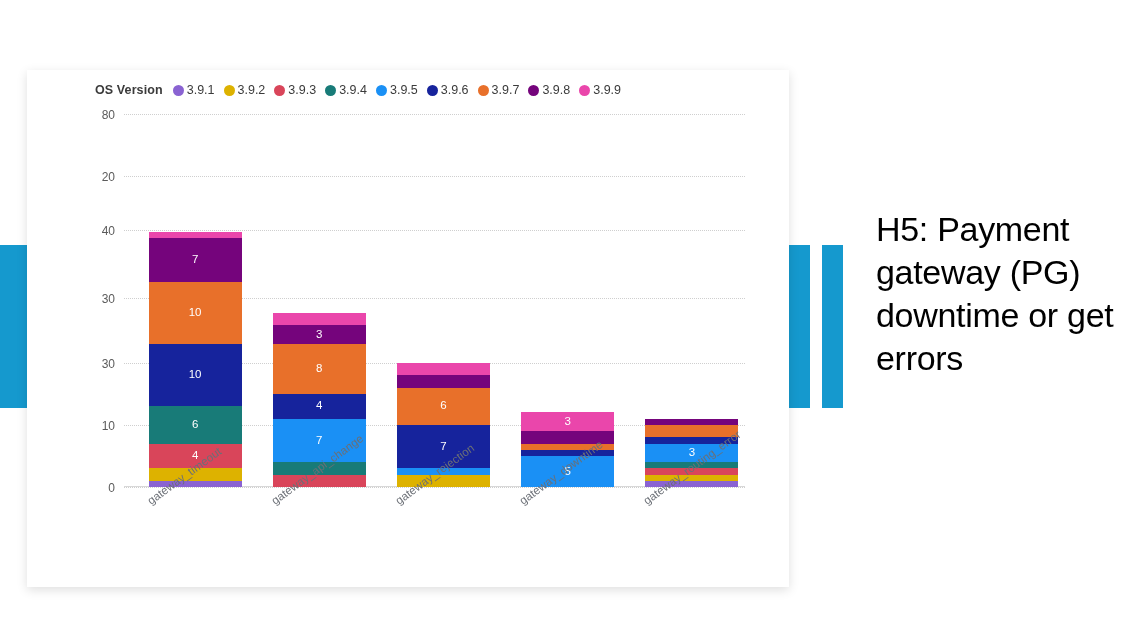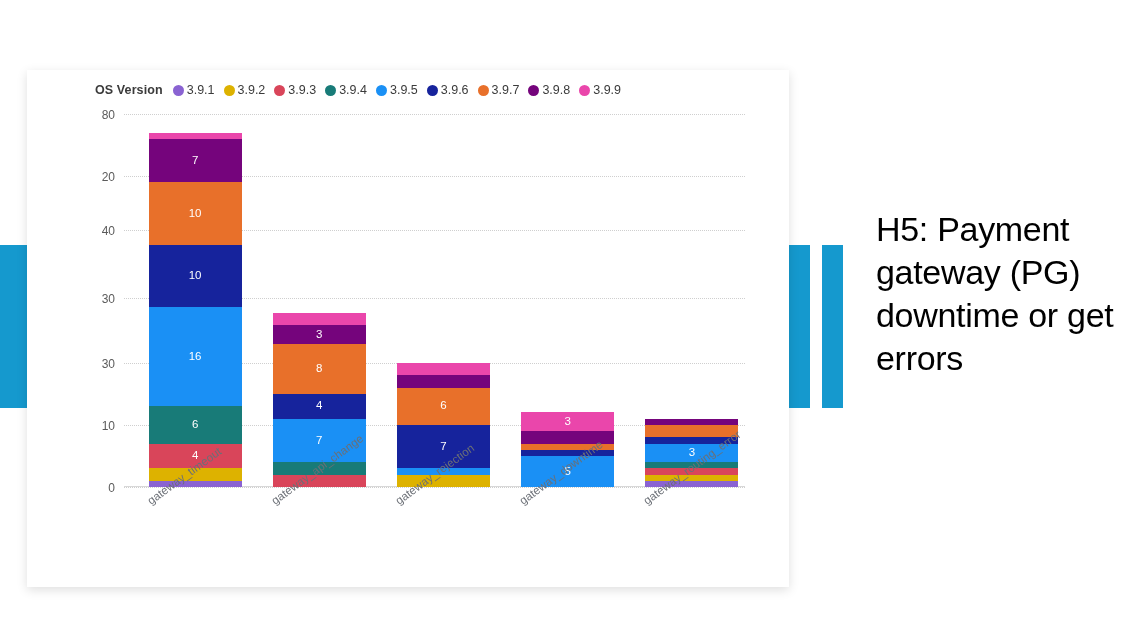--- a/index.html
+++ b/index.html
@@ -226,23 +226,20 @@
     <div id="bars">
         <div class="bar-group" style="width: 93px; left: 24.6px;">
           <div class="seg" style="height: 6.21667px; background: rgb(138, 99, 210);"></div>
           <div class="seg" style="height: 12.4333px; background: rgb(221, 178, 0);"></div>
           <div class="seg" style="height: 24.8667px; background: rgb(217, 69, 90);">
             <span class="seg-label">4</span>
           </div>
           <div class="seg" style="height: 37.3px; background: rgb(24, 123, 120);">
             <span class="seg-label">6</span>
           </div>
-          <div class="seg" style="height: 99.4667px; background: rgb(26, 144, 245);">
-            <span class="seg-label">16</span>
-          </div>
           <div class="seg" style="height: 62.1667px; background: rgb(22, 35, 156);">
             <span class="seg-label">10</span>
           </div>
           <div class="seg" style="height: 62.1667px; background: rgb(232, 112, 42);">
             <span class="seg-label">10</span>
           </div>
           <div class="seg" style="height: 43.5167px; background: rgb(117, 4, 124);">
             <span class="seg-label">7</span>
           </div>
           <div class="seg" style="height: 6.21667px; background: rgb(234, 70, 171);"></div>

